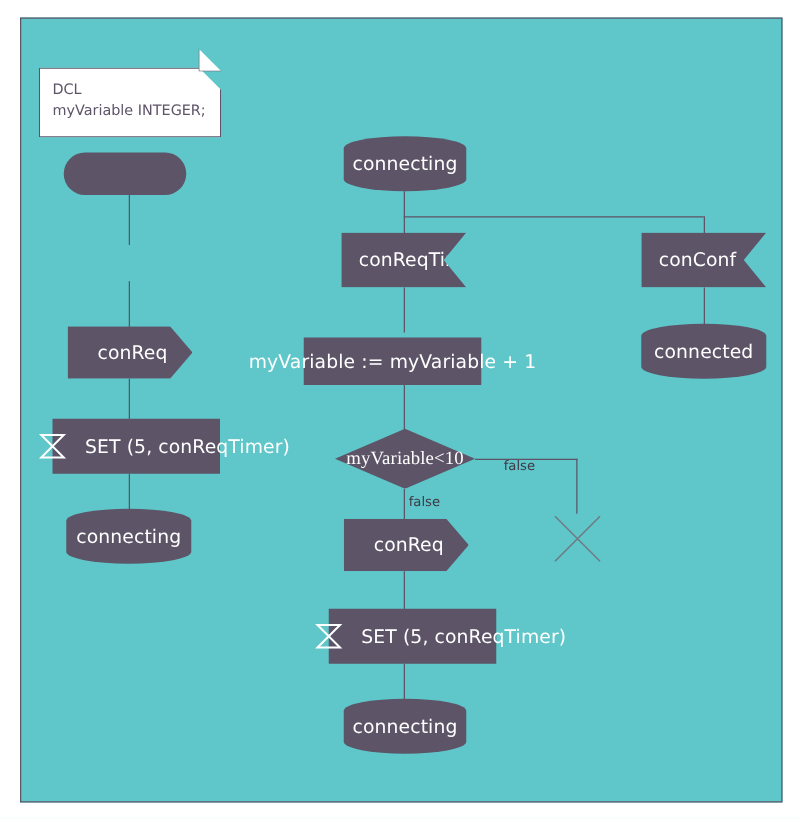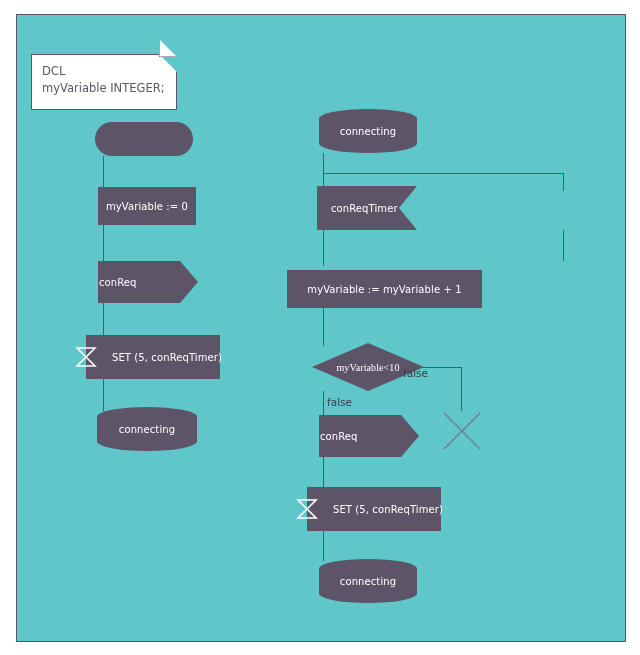--- a/index.html
+++ b/index.html
@@ -22,28 +22,27 @@
     height: 628px;
     background: #5fc6c9;
     border: 1px solid #5d5468;
     box-sizing: border-box;
   }
 
   .node {
     position: absolute;
     box-sizing: border-box;
     color: #ffffff;
-    font-size: 10px;
+    font-size: 15px;
     display: flex;
     align-items: center;
     justify-content: center;
     text-align: center;
     white-space: nowrap;
     letter-spacing: 0.1px;
-    margin-left: 44px;
   }
 
   
 
   
   .shape-state {
     background: #5d5468;
     border-radius: 50% / 22%;
   }
 
@@ -56,21 +55,21 @@
   
   .shape-task {
     background: #5d5468;
   }
 
   
   .shape-output {
     background: #5d5468;
     clip-path: polygon(0 0, 82% 0, 100% 50%, 82% 100%, 0 100%);
     justify-content: flex-start;
-    padding-left: 1px;
+    padding-left: 24px;
     text-align: center;
   }
 
   
   .shape-input {
     background: #5d5468;
     clip-path: polygon(0 0, 100% 0, 82% 50%, 100% 100%, 0 100%);
     justify-content: flex-start;
     padding-left: 14px;
   }
@@ -158,21 +157,20 @@
 myVariable INTEGER;</div>
   <svg class="note-fold" style="left:142px; top:24px;" viewBox="0 0 18 18">
     <path d="M0 0 L18 18 L0 18 Z" fill="#ffffff" stroke="none"></path>
     <path d="M0 0 L0 18 L18 18" fill="none" stroke="#5d5468" stroke-width="1"></path>
   </svg>
 
   <div class="node shape-start" style="left:34px; top:107px; width:98px; height:34px;"></div>
 
   <div class="conn conn-v" style="left:86px; top:141px; height:40px;"></div>
 
-  <div class="node shape-task" style="left:37px; top:172px; width:98px; height:38px;">myVariable := 0</div>
 
   <div class="conn conn-v" style="left:86px; top:210px; height:42px;"></div>
 
   <div class="node shape-output" style="left:37px; top:246px; width:100px; height:42px;">conReq</div>
 
   <div class="conn conn-v" style="left:86px; top:288px; height:36px;"></div>
 
   <div class="node shape-timer" style="left:25px; top:320px; width:134px; height:44px;">
     <svg class="hourglass" viewBox="0 0 24 24">
       <path d="M3 3 L21 3 L3 21 L21 21 Z" fill="none" stroke="#ffffff" stroke-width="1.6"></path>
@@ -188,21 +186,21 @@
 
   <div class="conn conn-v" style="left:306px; top:138px; height:38px;"></div>
 
   <div class="conn conn-h" style="left:306px; top:158px; width:240px;"></div>
   <div class="conn conn-v" style="left:546px; top:158px; height:18px;"></div>
 
   <div class="node shape-input" style="left:256px; top:171px; width:100px; height:44px;">conReqTimer</div>
 
   <div class="conn conn-v" style="left:306px; top:215px; height:36px;"></div>
 
-  <div class="node shape-task" style="left:226px; top:255px; width:195px; height:38px;">myVariable := myVariable + 1</div>
+  <div class="node shape-task" style="left:226px; top:255px; width:142px; height:38px;">myVariable := myVariable + 1</div>
 
   <div class="conn conn-v" style="left:306px; top:293px; height:38px;"></div>
 
   <div class="node shape-decision" style="left:251px; top:328px; width:112px; height:48px;">
     <div class="diamond-fill"></div>
     <span class="diamond-label">myVariable&lt;10</span>
   </div>
 
   <div class="conn conn-v" style="left:306px; top:376px; height:35px;"></div>
   <div class="branch-label" style="left:310px; top:381px;">false</div>
@@ -223,17 +221,19 @@
     <svg class="hourglass" viewBox="0 0 24 24">
       <path d="M3 3 L21 3 L3 21 L21 21 Z" fill="none" stroke="#ffffff" stroke-width="1.6"></path>
     </svg>
     <span>SET (5, conReqTimer)</span>
   </div>
 
   <div class="conn conn-v" style="left:306px; top:516px; height:30px;"></div>
 
   <div class="node shape-state" style="left:258px; top:544px; width:98px; height:44px;">connecting</div>
 
+  <div class="node shape-input" style="left:496px; top:171px; width:100px; height:44px;">conConf</div>
 
   <div class="conn conn-v" style="left:546px; top:215px; height:31px;"></div>
 
+  <div class="node shape-state" style="left:496px; top:244px; width:100px; height:44px;">connected</div>
 
 </div>
 
 </body></html>

